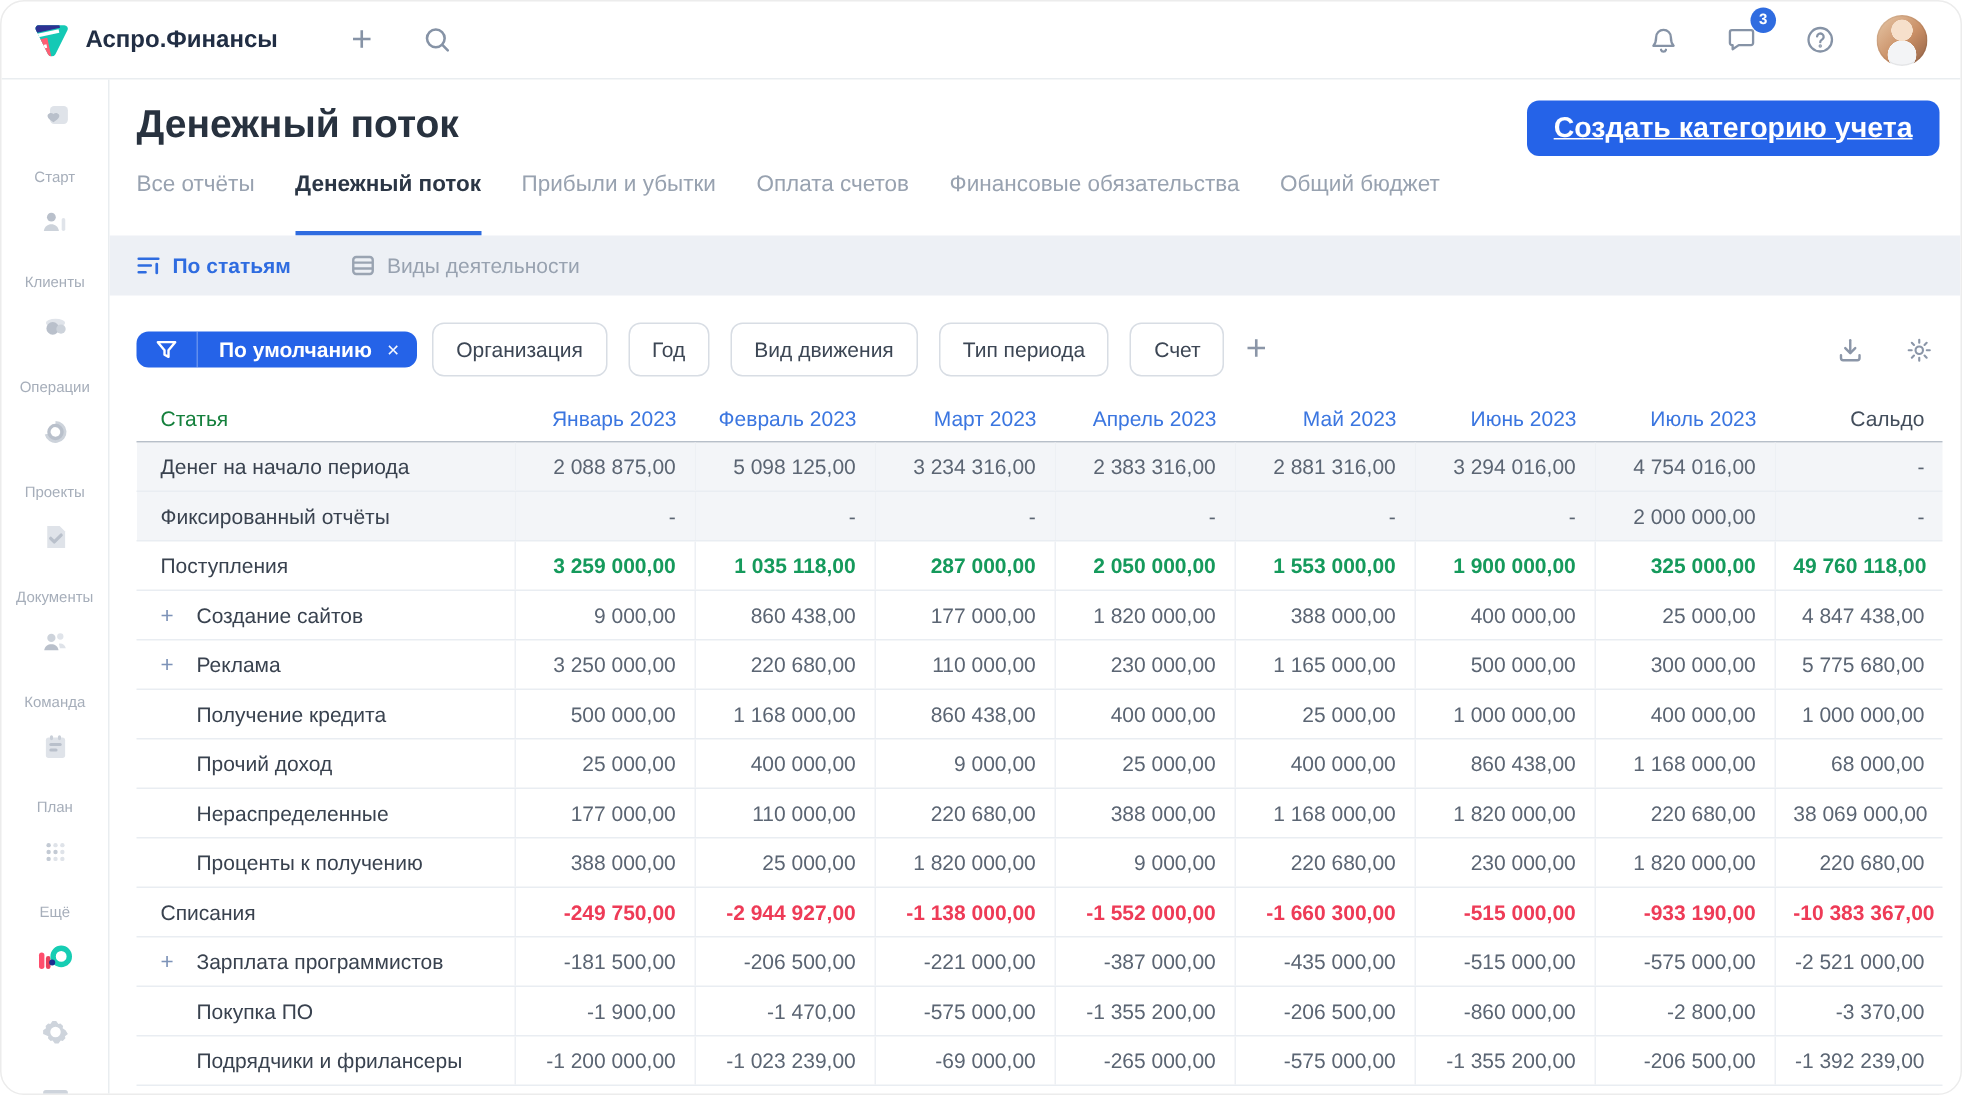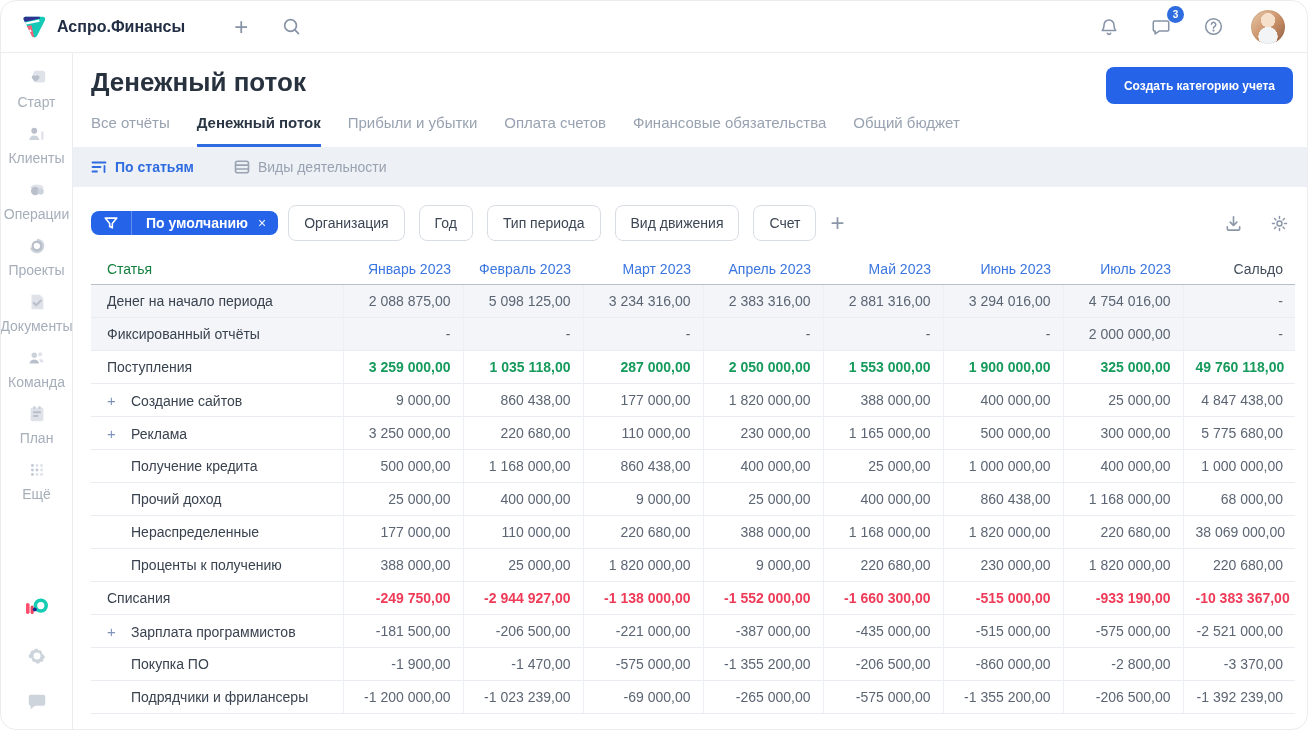--- a/index.html
+++ b/index.html
@@ -19,29 +19,29 @@
     background:
       radial-gradient(circle at 50% 30%, #f6e0cb 0 24%, transparent 25%),
       radial-gradient(circle at 50% 78%, #f3f4f6 0 30%, transparent 31%),
       linear-gradient(135deg,#e8c9a9 0%,#c98f66 55%,#8f5f44 100%);
     box-shadow:inset 0 0 0 1px rgba(0,0,0,.06);}
   
   .body{display:flex;height:678px;}
   .sidebar{width:72px;border-right:1px solid #e9edf0;display:flex;flex-direction:column;align-items:center;padding:14px 0 18px;box-sizing:border-box;flex:none;}
   .side-item{display:flex;flex-direction:column;align-items:center;gap:5px;margin-bottom:13px;cursor:pointer;width:100%;}
   .side-item .ic{color:#c3cad4;}
-  .side-label{font-size:14px;color:#a6aeba;}
+  .side-label{font-size:10px;color:#a6aeba;margin-top:19px;}
   .side-footer{margin-top:auto;display:flex;flex-direction:column;align-items:center;gap:24px;}
   .main{flex:1;min-width:0;display:flex;flex-direction:column;}
   
   .page-head{display:flex;align-items:flex-start;justify-content:space-between;padding:14px 14px 0 18px;}
   .page-title{font-size:26px;font-weight:700;color:#28323f;line-height:1.2;}
-  .create-btn{background:#2563e8;color:#fff;border:none;border-radius:8px;height:37px;padding:0 18px;font-size:12px;font-weight:600;cursor:pointer;font-family:inherit;}
+  .create-btn{background:#2563e8;color:#fff;border:none;border-radius:8px;height:37px;padding:0 18px;font-size:19px;font-weight:600;cursor:pointer;font-family:inherit;text-decoration:underline;}
   .tabs{display:flex;gap:27px;padding:10px 18px 0;}
-  .tab{font-size:15px;color:#98a2b0;padding-bottom:13px;cursor:pointer;border-bottom:3px solid transparent;white-space:nowrap;}
+  .tab{font-size:15px;color:#98a2b0;padding-bottom:23px;cursor:pointer;border-bottom:3px solid transparent;white-space:nowrap;}
   .tab.active{color:#2b3645;font-weight:600;border-bottom-color:#2f6ce0;}
   .subtabs{background:#edf0f5;height:40px;display:flex;align-items:center;gap:40px;padding:0 18px;}
   .subtab{display:flex;align-items:center;gap:8px;font-size:14px;color:#98a2b0;cursor:pointer;}
   .subtab.active{color:#2f6ce0;font-weight:600;}
   
   .toolbar{display:flex;align-items:center;padding:18px 14px 12px 18px;}
   .chips{display:flex;align-items:center;gap:10px;}
   .filter-pill{display:flex;align-items:center;background:#2563e8;color:#fff;border-radius:8px;height:24px;cursor:pointer;overflow:hidden;}
   .filter-pill .funnel{display:flex;align-items:center;justify-content:center;width:40px;height:100%;border-right:1px solid rgba(255,255,255,.28);}
   .filter-pill .lbl{padding:0 6px 0 14px;font-size:14px;font-weight:600;}
@@ -283,22 +283,22 @@
               <svg width="16" height="16" viewBox="0 0 18 18" fill="none" stroke="#fff" stroke-width="1.8" stroke-linejoin="round">
                   <path d="M2.5 3.5h13l-5 6v5l-3-1.6v-3.4z"></path>
                 </svg>
             </span>
             <span class="lbl">По умолчанию</span>
             <span class="x">×</span>
           </div>
           <span id="chips-host" style="display:flex;gap:14px;">
               <span class="chip">Организация</span>
               <span class="chip">Год</span>
+              <span class="chip">Вид движения</span>
               <span class="chip">Тип периода</span>
-              <span class="chip">Вид движения</span>
               <span class="chip">Счет</span>
             </span>
           <span class="chip-plus">+</span>
         </div>
         <div class="tb-actions">
           <span class="top-icon">
             <svg width="19" height="19" viewBox="0 0 20 20" fill="none" stroke="#8b96a8" stroke-width="1.7" stroke-linecap="round" stroke-linejoin="round">
                 <path d="M10 3v8.5"></path>
                 <path d="m6.5 8.5 3.5 3.5 3.5-3.5"></path>
                 <path d="M3.5 13.5v2a1.5 1.5 0 0 0 1.5 1.5h10a1.5 1.5 0 0 0 1.5-1.5v-2"></path>

